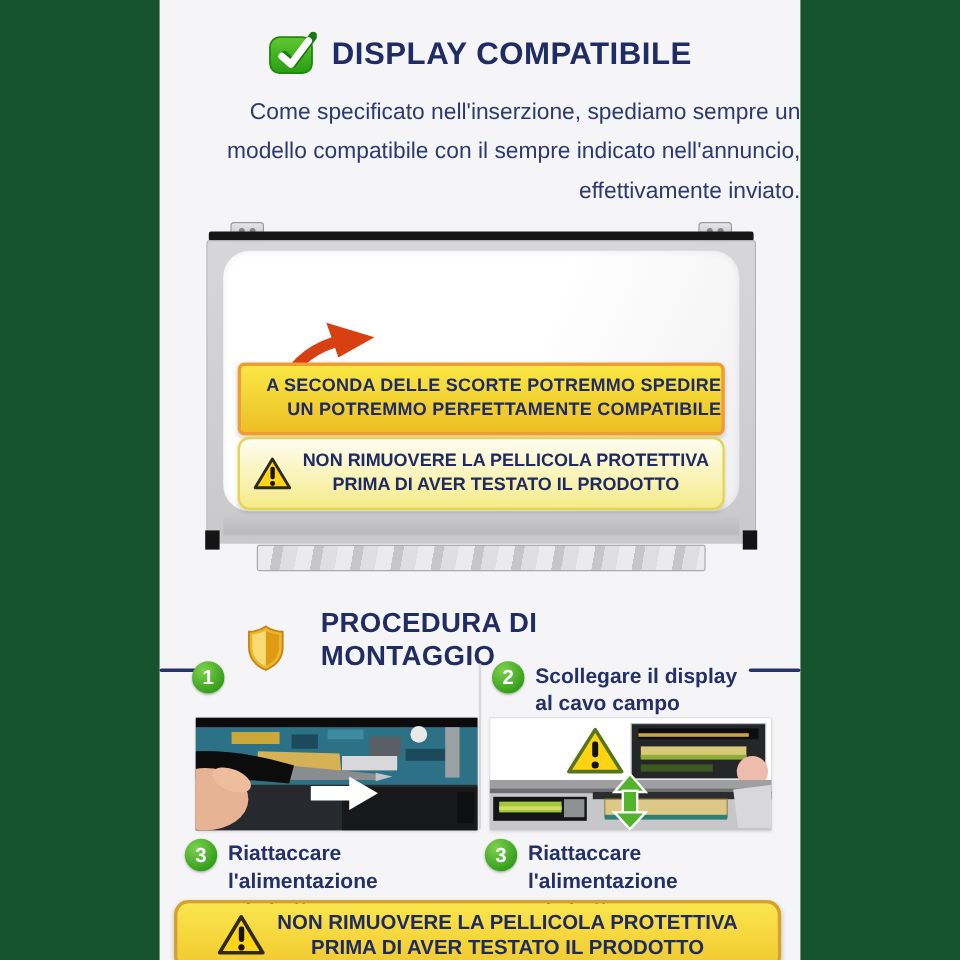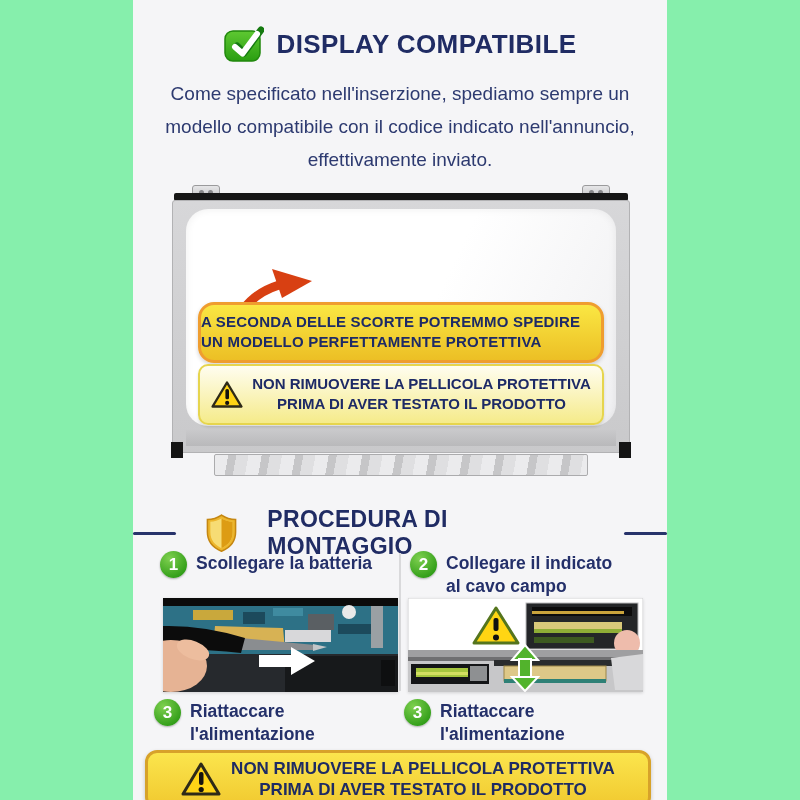--- a/index.html
+++ b/index.html
@@ -1,57 +1,57 @@
 <!DOCTYPE html>
 <html><head>
 <meta charset="utf-8">
 <style>
   * { margin:0; padding:0; box-sizing:border-box; }
   body { width:800px; height:800px; background:#ffffff; font-family:"Liberation Sans", sans-serif; overflow:hidden; }
-  .canvas { position:relative; width:800px; height:800px; background:#86efac; }
+  .canvas { position:relative; width:800px; height:800px; background:#14532d; }
   .content { position:absolute; left:133px; top:0; width:534px; height:800px; background:#f5f5f7; }
 
   
   .header { position:absolute; top:26px; left:0; right:0; display:flex; justify-content:center; align-items:center; gap:13px; }
   .check-icon svg { width:40px; height:36px; display:block; }
   .page-title { font-size:26px; font-weight:700; color:#202c64; letter-spacing:.4px; }
 
   
-  .intro { position:absolute; top:77px; left:0; right:0; text-align:center; font-size:19px; line-height:33px; color:#2d3a70; }
+  .intro { position:absolute; top:77px; left:0; right:0; text-align:right; font-size:19px; line-height:33px; color:#2d3a70; }
   .intro span { display:block; }
 
   
   .panel { position:absolute; left:39px; top:185px; width:458px; height:296px; }
   .bracket { position:absolute; top:0; width:28px; height:16px; background:linear-gradient(#e6e6e8,#bfbfc1); border:1px solid #9a9a9c; border-radius:3px; }
   .bracket.bl { left:20px; } .bracket.br { right:20px; }
   .bracket i { position:absolute; top:4px; width:5px; height:5px; border-radius:50%; background:#87878a; }
   .bracket i.h1 { left:6px; } .bracket i.h2 { left:15px; }
   .topbar { position:absolute; top:8px; left:2px; right:2px; height:8px; background:#161616; border-radius:2px; }
   .frame { position:absolute; top:15px; left:0; right:0; height:253px; background:linear-gradient(180deg,#d7d7d9,#c9c9cb); border:1px solid #b2b2b4; border-radius:3px; }
   .screen { position:absolute; top:8px; left:13px; right:13px; bottom:26px; background:linear-gradient(115deg,#ffffff 55%,#f0f0f2); border-radius:22px; box-shadow:inset 0 0 8px rgba(0,0,0,.07); }
   .ledge { position:absolute; left:13px; right:13px; bottom:6px; height:16px; background:linear-gradient(#c9c9cb,#b9b9bb); }
   .cap { position:absolute; bottom:-6px; width:12px; height:16px; background:#141414; }
   .cap.cl { left:-2px; } .cap.cr { right:-2px; }
   .foil { position:absolute; left:42px; right:42px; top:269px; height:22px; border:1px solid #ababad; border-radius:2px;
           background:repeating-linear-gradient(100deg,#ebebed 0 13px,#c6c6c8 13px 21px,#dfdfe1 21px 33px); }
   .red-arrow { position:absolute; left:52px; top:84px; width:92px; height:62px; }
 
-  .stock-banner { position:absolute; left:26px; top:117px; width:406px; border-radius:16px; border:3px solid #ef9d2f;
-                  background:linear-gradient(180deg,#fae743,#ecbf25); padding:7px 0 8px; text-align:left;
+  .stock-banner { position:absolute; left:26px; top:117px; width:406px; border-radius:6px; border:3px solid #ef9d2f;
+                  background:linear-gradient(180deg,#fae743,#ecbf25); padding:7px 0 8px; text-align:right;
                   box-shadow:0 2px 4px rgba(0,0,0,.18); }
   .stock-banner span { display:block; font-size:15px; font-weight:700; color:#1d2a66; line-height:20px; letter-spacing:.2px; }
 
   .film-banner { position:absolute; left:26px; top:179px; width:406px; border-radius:10px; border:2px solid #e6d54e;
                  background:linear-gradient(180deg,#fffdf0,#f5eb8a); padding:8px 6px 9px; box-shadow:0 2px 3px rgba(0,0,0,.12);
                  display:flex; align-items:center; justify-content:center; gap:9px; }
   .film-banner .txt span { display:block; font-size:15px; font-weight:700; color:#1d2a66; line-height:20px; text-align:center; }
   .warn-sm svg { width:32px; height:29px; display:block; }
 
   
-  .proc-header { position:absolute; top:506px; left:0; right:0; display:flex; align-items:center; justify-content:center; gap:29px; }
+  .proc-header { position:absolute; top:506px; left:0; right:0; display:flex; align-items:flex-end; justify-content:center; gap:29px; }
   .proc-line { width:44px; height:3px; background:#27336b; border-radius:2px; }
   .shield-icon svg { width:33px; height:40px; display:block; }
   .proc-title { font-size:23px; font-weight:700; color:#202c64; letter-spacing:.3px; }
 
   .step { position:absolute; display:flex; gap:9px; align-items:flex-start; }
   .s1 { left:27px; top:551px; width:238px; }
   .s2 { left:277px; top:551px; width:238px; }
   .s3a { left:21px; top:699px; width:250px; }
   .s3b { left:271px; top:699px; width:250px; }
   .badge { width:27px; height:27px; border-radius:50%; flex:0 0 27px;
@@ -92,21 +92,21 @@
           <rect x="1" y="5" width="35" height="30" rx="8" fill="url(#gg)" stroke="#20880c" stroke-width="1.5"></rect>
           <path d="M13 20 L20 27 L37 4" fill="none" stroke="#157a10" stroke-width="7" stroke-linecap="round" stroke-linejoin="round"></path>
           <path d="M11 21 L18.5 27.5 L33 8" fill="none" stroke="#ffffff" stroke-width="6" stroke-linecap="round" stroke-linejoin="round"></path>
         </svg>
       </span>
       <span class="page-title">DISPLAY COMPATIBILE</span>
     </div>
 
     <div class="intro">
       <span>Come specificato nell'inserzione, spediamo sempre un</span>
-      <span>modello compatibile con il codice indicato nell'annuncio,</span>
+      <span>modello compatibile con il sempre indicato nell'annuncio,</span>
       <span>effettivamente inviato.</span>
     </div>
 
     <div class="panel">
       <div class="bracket bl">
           <i class="h1"></i>
           <i class="h2"></i>
         </div>
       <div class="bracket br">
           <i class="h1"></i>
@@ -123,21 +123,21 @@
 
       <span class="red-arrow">
         <svg viewBox="0 0 92 62">
           <path d="M10 60 C16 40 30 24 55 16" stroke="#d84012" stroke-width="9" fill="none" stroke-linecap="round"></path>
           <polygon points="48,0 88,12 58,29" fill="#d84012"></polygon>
         </svg>
       </span>
 
       <div class="stock-banner">
         <span>A SECONDA DELLE SCORTE POTREMMO SPEDIRE</span>
-        <span>UN MODELLO PERFETTAMENTE PROTETTIVA</span>
+        <span>UN POTREMMO PERFETTAMENTE COMPATIBILE</span>
       </div>
 
       <div class="film-banner">
         <span class="warn-sm">
           <svg viewBox="0 0 40 36">
             <path d="M20 3 L38 33 L2 33 Z" fill="#ffd416" stroke="#2e2a18" stroke-width="3" stroke-linejoin="round"></path>
             <rect x="18" y="11" width="4.5" height="13" rx="2" fill="#151310"></rect>
             <circle cx="20.2" cy="28.5" r="2.6" fill="#151310"></circle>
           </svg>
         </span>
@@ -157,27 +157,26 @@
           <path d="M17 5 C20.5 7 24.5 8.2 28.5 8.4 L28.5 19 C28.5 27.8 23.5 32.6 17 35.6 Z" fill="#dd9c14"></path>
         </svg>
       </span>
       <span class="proc-title">PROCEDURA DI MONTAGGIO</span>
       <span class="proc-line"></span>
     </div>
 
     <div class="step s1">
       <span class="badge">1</span>
       <span class="step-text">
-        <span>Scollegare la batteria</span>
       </span>
     </div>
     <div class="step s2">
       <span class="badge">2</span>
       <span class="step-text">
-        <span>Collegare il indicato</span>
+        <span>Scollegare il display</span>
         <span>al cavo campo</span>
       </span>
     </div>
     <div class="col-divider"></div>
 
     <div class="photo p1">
       <svg viewBox="0 0 235 94" preserveAspectRatio="none">
         <rect width="235" height="94" fill="#1d2125"></rect>
         <rect width="235" height="8" fill="#0b0b0b"></rect>
         <g>

